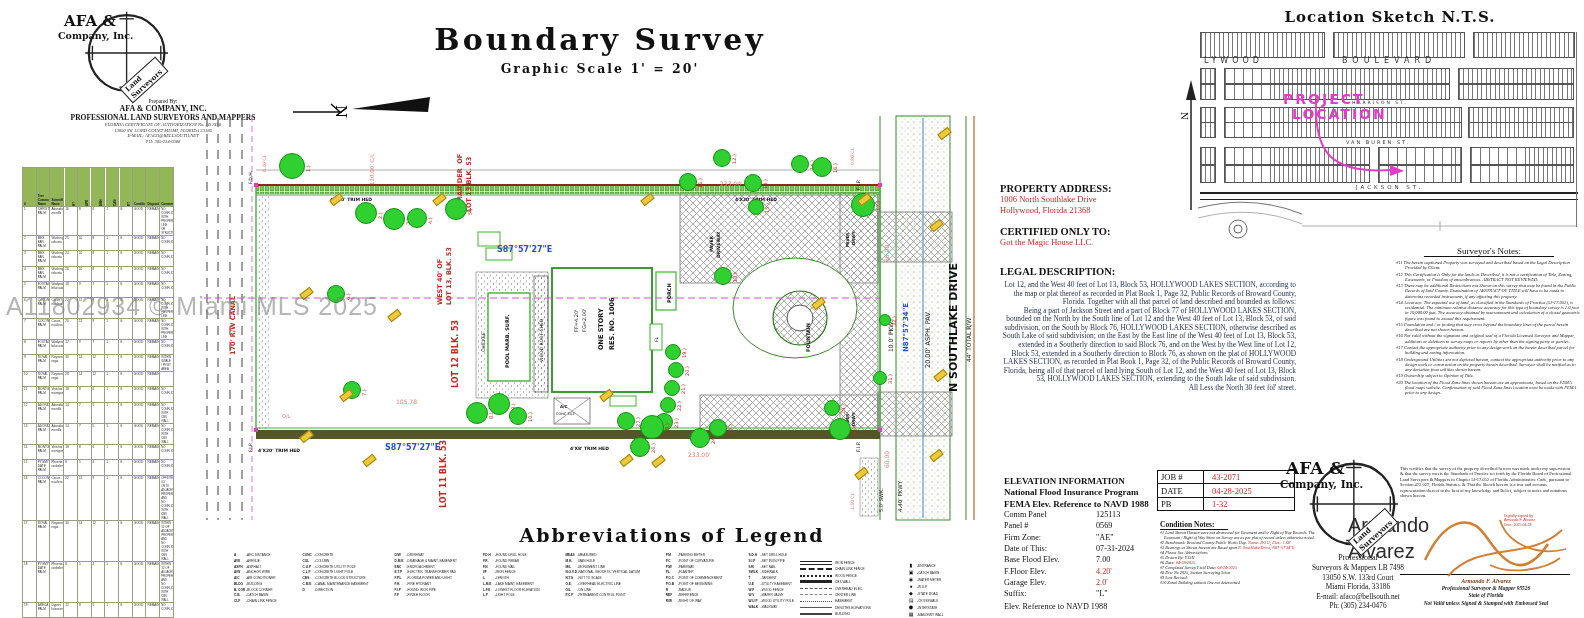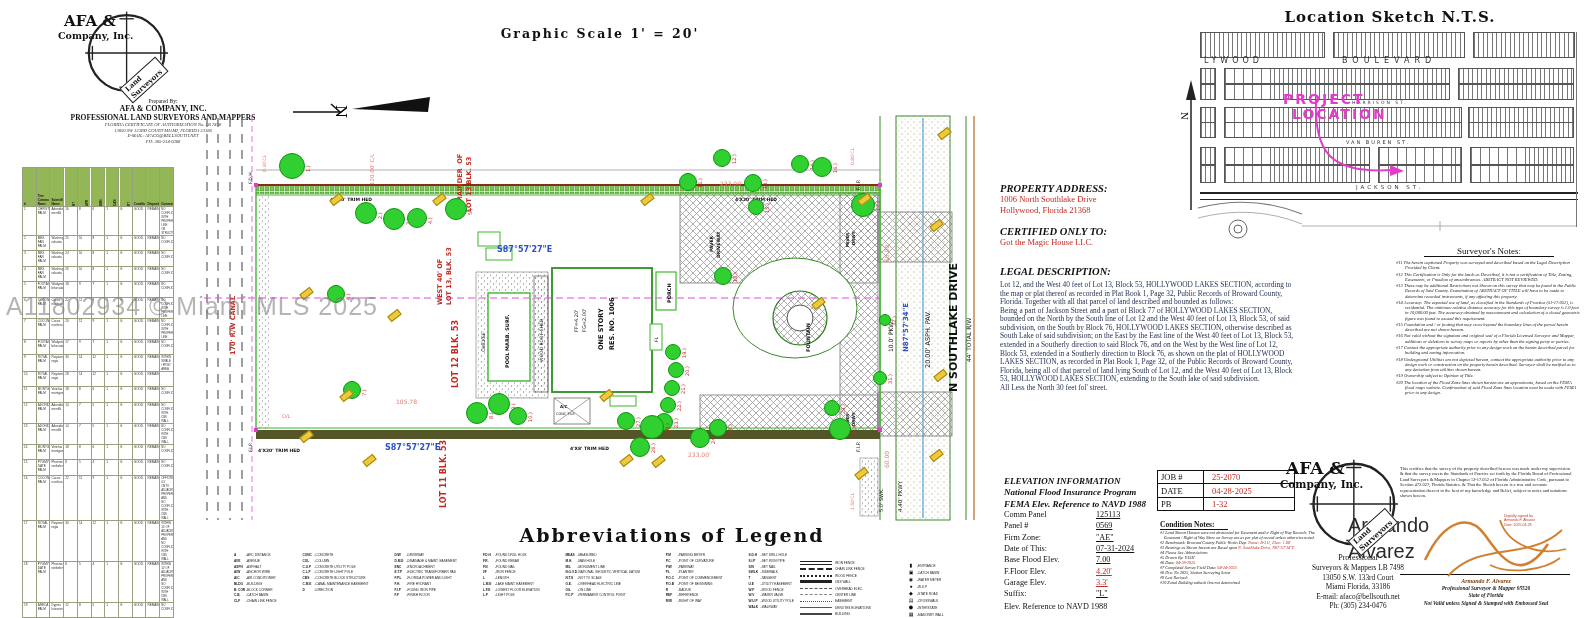--- a/index.html
+++ b/index.html
@@ -33,32 +33,32 @@
   #tree-table td{height:14.4px;color:#333;vertical-align:top;}
   #tree-table td.com{font-size:2.8px;}
   
   #overlay{left:0;top:0;width:1584px;height:618px;z-index:4;pointer-events:none;}
   .plabel{position:absolute;white-space:pre;line-height:1;font-family:"DejaVu Sans",sans-serif;}
   .rot{transform:rotate(-90deg);transform-origin:0 0;}
   .bold{font-weight:bold;}
   .c-r{color:#c22a22;} .c-b{color:#2a50c8;} .c-k{color:#111;} .c-p{color:#e08272;}
   .tree{position:absolute;border-radius:50%;background:#2fd02f;border:1.5px solid #129212;box-sizing:border-box;}
   .flag{position:absolute;width:11px;height:5px;background:#edc93d;border:1px solid #a8860a;transform:rotate(-38deg);}
-  .h-bi{font-weight:bold;font-style:italic;font-family:"Liberation Serif",serif;}
+  .h-bi{font-weight:bold;font-family:"Liberation Serif",serif;}
   #prop{left:1000px;top:183px;width:300px;}
   #prop .hd{font-size:10.5px;}
   #prop .red{color:#c22a22;font-size:8.5px;line-height:1.3;font-family:"Liberation Serif",serif;}
   #legal-h{left:1000px;top:266px;font-size:10.5px;}
   #legal{left:1000px;top:281px;width:296px;font-size:7.35px;line-height:1.17;color:#253352;
-         font-family:"Liberation Serif",serif;white-space:pre-line;}
+         font-family:"Liberation Serif",serif;white-space:pre-line;text-align:right;}
   
   #elev{left:1004px;top:476px;width:150px;}
   #elev .eh{font-size:9px;line-height:1.25;}
   .ev-row{display:flex;font-family:"Liberation Serif",serif;font-size:8.2px;height:11.4px;}
-  .ev-l{width:92px;} .ev-v{flex:1;text-decoration:underline;}
+  .ev-l{width:92px;} .ev-v{flex:1;}
   #elev .ef{font-family:"Liberation Serif",serif;font-size:8.2px;margin-top:1px;}
   
   #job{left:1157px;top:470px;width:136px;border:1.6px solid #111;}
   .job-row{display:flex;border-bottom:1px solid #111;height:12.4px;font-family:"Liberation Serif",serif;
            font-size:8.5px;align-items:center;}
   .job-row:last-child{border-bottom:none;}
   .job-l{width:42px;padding-left:3px;border-right:1px solid #111;height:100%;display:flex;align-items:center;}
   .job-v{padding-left:8px;color:#c22a22;}
   
   #nb{left:1160px;top:513px;width:156px;}
@@ -263,20 +263,21 @@
     <div class="p0">Prepared By:</div>
     <div class="p1">AFA &amp; COMPANY, INC.</div>
     <div class="p2">PROFESSIONAL LAND SURVEYORS AND MAPPERS</div>
     <div class="pi">FLORIDA CERTIFICATE OF AUTHORIZATION No. LB 7498</div>
     <div class="pi">13050 SW 133RD COURT MIAMI, FLORIDA 33186</div>
     <div class="pi">E-MAIL:  AFACO@BELLSOUTH.NET</div>
     <div class="pi">PH:  305-234-0388</div>
   </div>
 
   <div id="title" class="abs">
+    <div class="t1">Boundary Survey</div>
     <div class="t2">Graphic Scale 1' = 20'</div>
   </div>
 
   <table id="tree-table">
     <thead>
         <tr id="tthead">
           <th>#</th>
           <th>Tree Common Name</th>
           <th>Scientific Name</th>
           <th class="vert">HT</th>
@@ -615,35 +616,35 @@
         <div class="ev-row">
           <span class="ev-l">Base Flood Elev.</span>
           <span class="ev-v">7.00</span>
         </div>
         <div class="ev-row">
           <span class="ev-l">F.Floor Elev.</span>
           <span class="ev-v c-r">4.20'</span>
         </div>
         <div class="ev-row">
           <span class="ev-l">Garage Elev.</span>
-          <span class="ev-v c-r">3.3'</span>
+          <span class="ev-v c-r">2.0'</span>
         </div>
         <div class="ev-row">
           <span class="ev-l">Suffix:</span>
           <span class="ev-v">"L"</span>
         </div>
       </div>
     <div class="ef">Elev. Reference to NAVD 1988</div>
   </div>
 
   <div id="job" class="abs">
     <div id="job-rows">
         <div class="job-row">
           <span class="job-l">JOB #</span>
-          <span class="job-v">25-2070</span>
+          <span class="job-v">43-2071</span>
         </div>
         <div class="job-row">
           <span class="job-l">DATE</span>
           <span class="job-v">04-28-2025</span>
         </div>
         <div class="job-row">
           <span class="job-l">PB</span>
           <span class="job-v">1-32</span>
         </div>
       </div>

